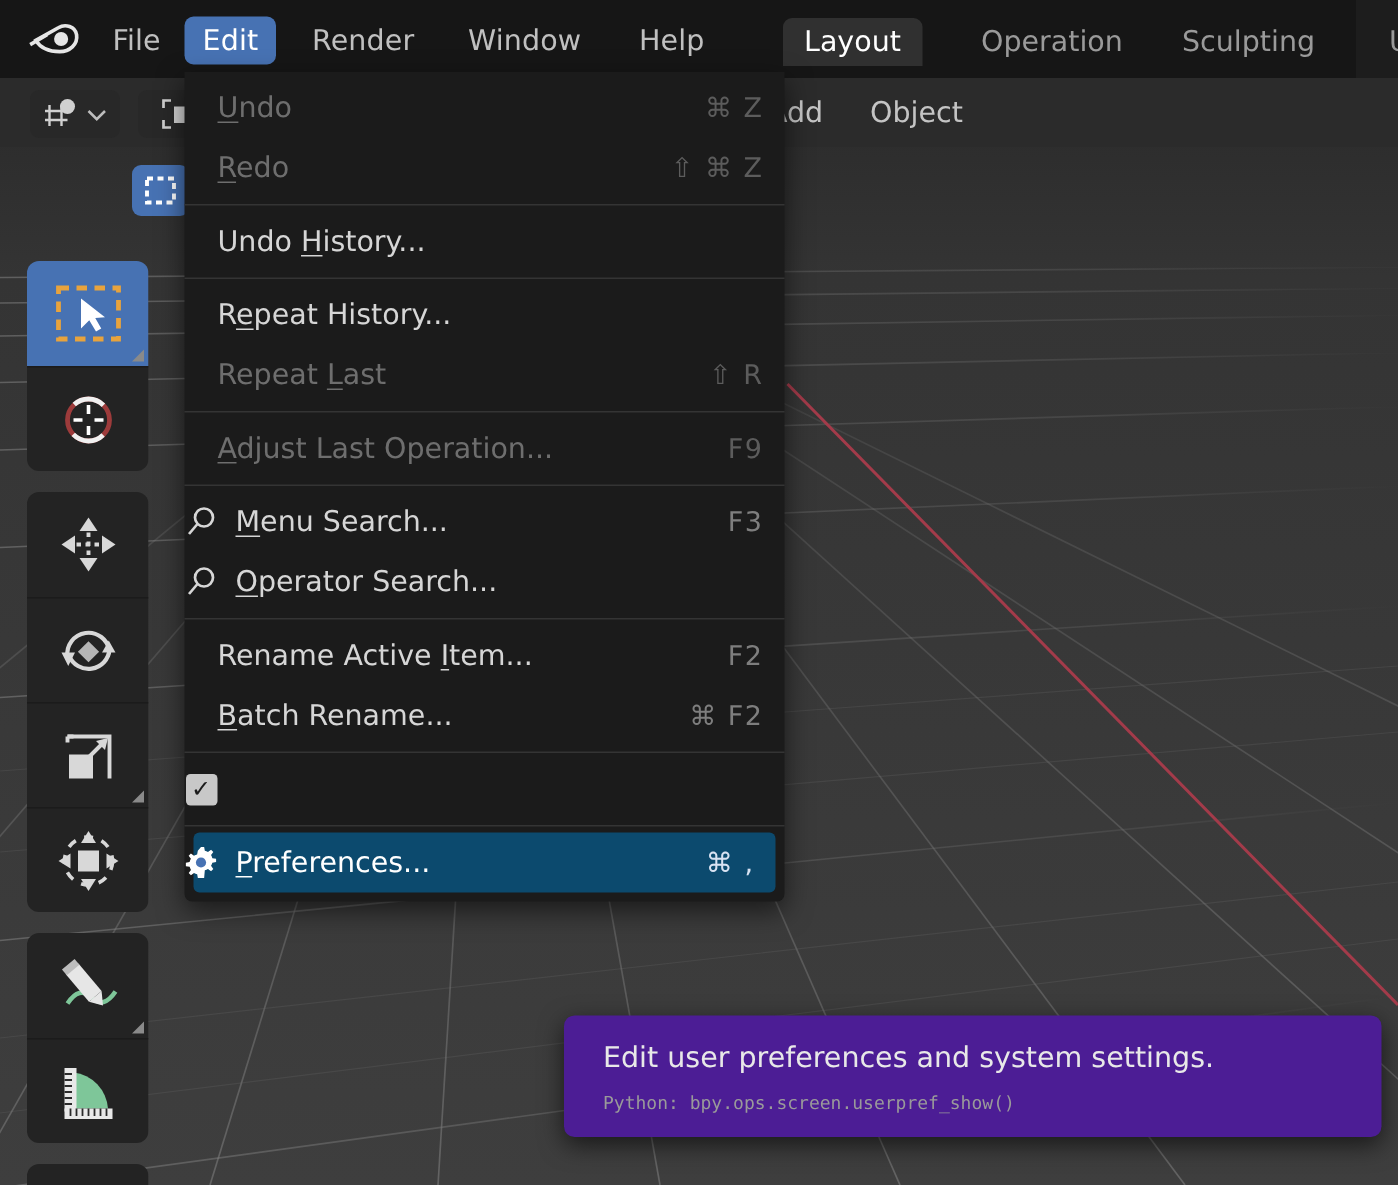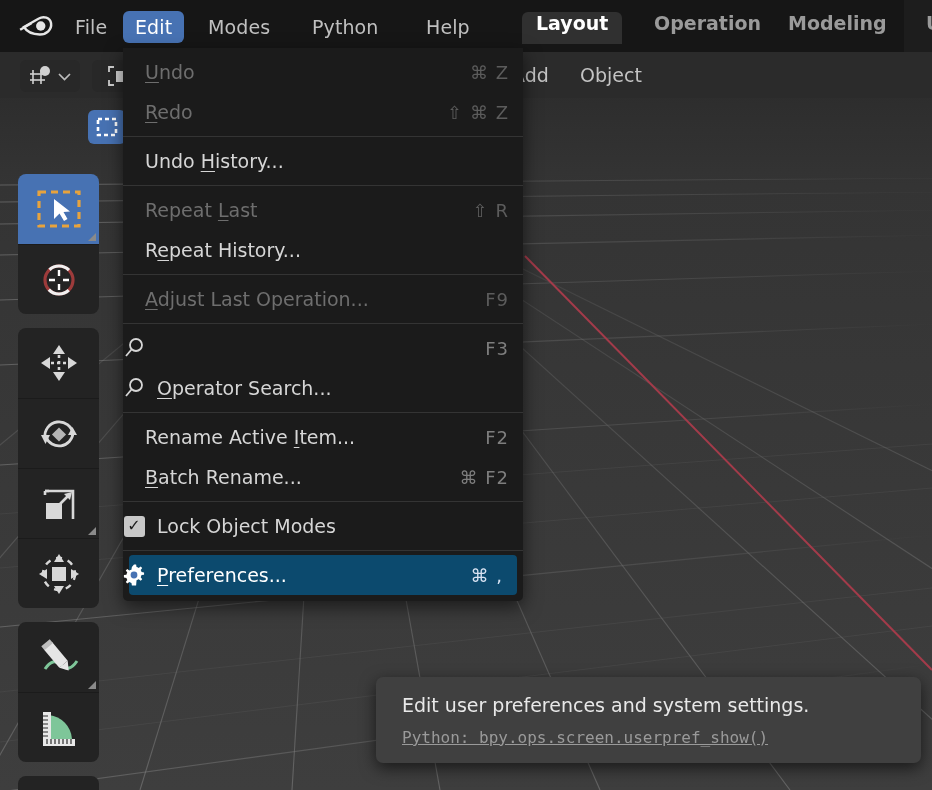--- a/index.html
+++ b/index.html
@@ -23,24 +23,23 @@
     position:absolute; top:11px; height:32px;
     display:flex; align-items:center; justify-content:center;
     padding:0 12px;
     color:#c0c0c0; font-size:19px; letter-spacing:.1px;
     border-radius:6px; white-space:nowrap;
   }
   .menu-root.active { background:#4772b3; color:#ffffff;align-items:center; }
 
   .wstab {
     position:absolute; top:12px; height:32px;
-    display:flex; align-items:flex-start; justify-content:center;
+    display:flex; align-items:center; justify-content:center;
     padding:0 14px; color:#9a9a9a; font-size:19px; white-space:nowrap;
     border-radius:6px 6px 0 0;
-    font-weight:bold;
   }
   .wstab.active { background:#303030; color:#ffffff; }
 
   
   .viewport {
     position:absolute; left:0; top:52px; width:932px; height:738px;
     background:linear-gradient(#2b2b2b 0%, #373737 22%, #3b3b3b 100%);
     overflow:hidden;
   }
   .grid-svg { position:absolute; left:0; top:0; }
@@ -113,27 +112,27 @@
   .ul { text-decoration:underline; text-underline-offset:3px; }
   .chk {
     width:21px; height:21px; background:#c8c8c8; border-radius:3px;
     display:flex; align-items:center; justify-content:center;
     color:#1b1b1b; font-size:16px; font-weight:bold; line-height:1;
   }
 
   
   .tooltip {
     position:absolute; left:376px; top:677px; width:545px;
-    background:#404040; border-radius:7px; padding:14px 26px 16px 26px;
+    background:#4c1d95; border-radius:7px; padding:14px 26px 16px 26px;
     box-shadow:0 5px 16px rgba(0,0,0,.6);
   }
   .tt-main { color:#e8e8e8; font-size:19px; line-height:1.5; }
   .tt-py {
-    color:#9a9a9a; font-size:16px; margin-top:8px;
-    font-family:"DejaVu Sans Mono", monospace; white-space:nowrap;text-decoration:underline;
+    color:#9a9a9a; font-size:12px; margin-top:8px;
+    font-family:"DejaVu Sans Mono", monospace; white-space:nowrap;
   }
 </style>
 </head>
 <body>
 
 <div id="app">
 
   <div class="viewport">
     <svg class="grid-svg" width="932" height="738">
       <defs>
@@ -367,37 +366,37 @@
       <path d="M2 20 L14 13" stroke="#e6e6e6" stroke-width="2.6" fill="none"></path>
     </svg>
 
     <div class="menu-root" style="left:63px">
       <span>File</span>
     </div>
     <div class="menu-root active" style="left:123px">
       <span>Edit</span>
     </div>
     <div class="menu-root" style="left:196px">
-      <span>Modes</span>
+      <span>Render</span>
     </div>
     <div class="menu-root" style="left:300px">
-      <span>Python</span>
+      <span>Window</span>
     </div>
     <div class="menu-root" style="left:414px">
       <span>Help</span>
     </div>
 
     <div class="wstab active" style="left:522px">
       <span>Layout</span>
     </div>
     <div class="wstab" style="left:640px">
       <span>Operation</span>
     </div>
     <div class="wstab" style="left:774px">
-      <span>Modeling</span>
+      <span>Sculpting</span>
     </div>
     <div class="wstab" style="left:912px">
       <span>U</span>
     </div>
   </div>
 
   <div class="dropdown">
 
     <div class="mi dim">
       <span class="mlabel"><span class="ul">U</span>ndo</span>
@@ -410,45 +409,46 @@
 
     <div class="msep"></div>
 
     <div class="mi">
       <span class="mlabel">Undo <span class="ul">H</span>istory...</span>
       <span class="mkey"></span>
     </div>
 
     <div class="msep"></div>
 
+    <div class="mi">
+      <span class="mlabel">R<span class="ul">e</span>peat History...</span>
+      <span class="mkey"></span>
+    </div>
     <div class="mi dim">
       <span class="mlabel">Repeat <span class="ul">L</span>ast</span>
       <span class="mkey">⇧ R</span>
-    </div>
-    <div class="mi">
-      <span class="mlabel">R<span class="ul">e</span>peat History...</span>
-      <span class="mkey"></span>
     </div>
 
     <div class="msep"></div>
 
     <div class="mi dim">
       <span class="mlabel"><span class="ul">A</span>djust Last Operation...</span>
       <span class="mkey">F9</span>
     </div>
 
     <div class="msep"></div>
 
     <div class="mi">
       <span class="micon">
         <svg width="22" height="22" viewBox="0 0 22 22">
           <circle cx="13" cy="8" r="6" fill="none" stroke="#d6d6d6" stroke-width="1.8"></circle>
           <line x1="8.5" y1="12.5" x2="3" y2="19" stroke="#d6d6d6" stroke-width="1.8"></line>
         </svg>
       </span>
+      <span class="mlabel"><span class="ul">M</span>enu Search...</span>
       <span class="mkey">F3</span>
     </div>
     <div class="mi">
       <span class="micon">
         <svg width="22" height="22" viewBox="0 0 22 22">
           <circle cx="13" cy="8" r="6" fill="none" stroke="#d6d6d6" stroke-width="1.8"></circle>
           <line x1="8.5" y1="12.5" x2="3" y2="19" stroke="#d6d6d6" stroke-width="1.8"></line>
         </svg>
       </span>
       <span class="mlabel"><span class="ul">O</span>perator Search...</span>
@@ -465,21 +465,20 @@
       <span class="mlabel"><span class="ul">B</span>atch Rename...</span>
       <span class="mkey">⌘ F2</span>
     </div>
 
     <div class="msep"></div>
 
     <div class="mi">
       <span class="micon">
         <span class="chk">✓</span>
       </span>
-      <span class="mlabel">Lock Object Modes</span>
       <span class="mkey"></span>
     </div>
 
     <div class="msep"></div>
 
     <div class="mi hl">
       <span class="micon">
         <svg width="24" height="24" viewBox="0 0 24 24" fill="#ffffff">
           <path d="M12 1.6 l2.1 0 0.45 2.5 a8.6 8.6 0 0 1 2.1 0.87 l2.05 -1.5 1.5 1.5 -1.5 2.05 a8.6 8.6 0 0 1 0.87 2.1 l2.5 0.45 0 2.1 -2.5 0.45 a8.6 8.6 0 0 1 -0.87 2.1 l1.5 2.05 -1.5 1.5 -2.05 -1.5 a8.6 8.6 0 0 1 -2.1 0.87 L14.1 22.4 l-2.1 0 -2.1 0 -0.45 -2.5 a8.6 8.6 0 0 1 -2.1 -0.87 l-2.05 1.5 -1.5 -1.5 1.5 -2.05 a8.6 8.6 0 0 1 -0.87 -2.1 L1.9 14.45 l0 -2.1 0 -0.25 2.5 -0.45 a8.6 8.6 0 0 1 0.87 -2.1 L3.77 7.5 l1.5 -1.5 2.05 1.5 a8.6 8.6 0 0 1 2.1 -0.87 L9.87 4.1 Z"></path>
           <circle cx="12" cy="12" r="3.4" fill="#4772b3"></circle>

